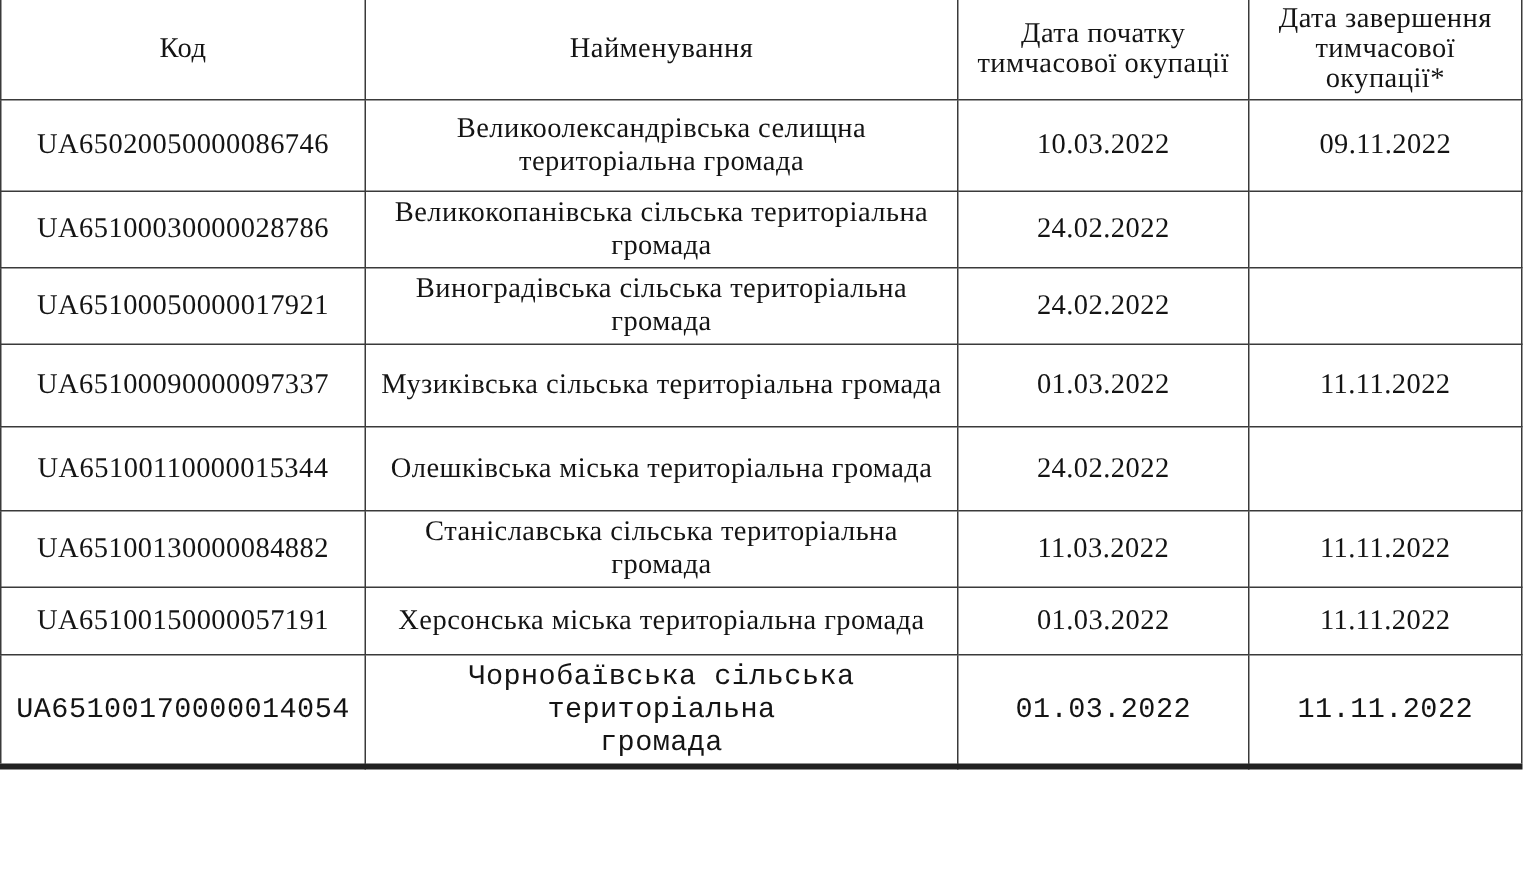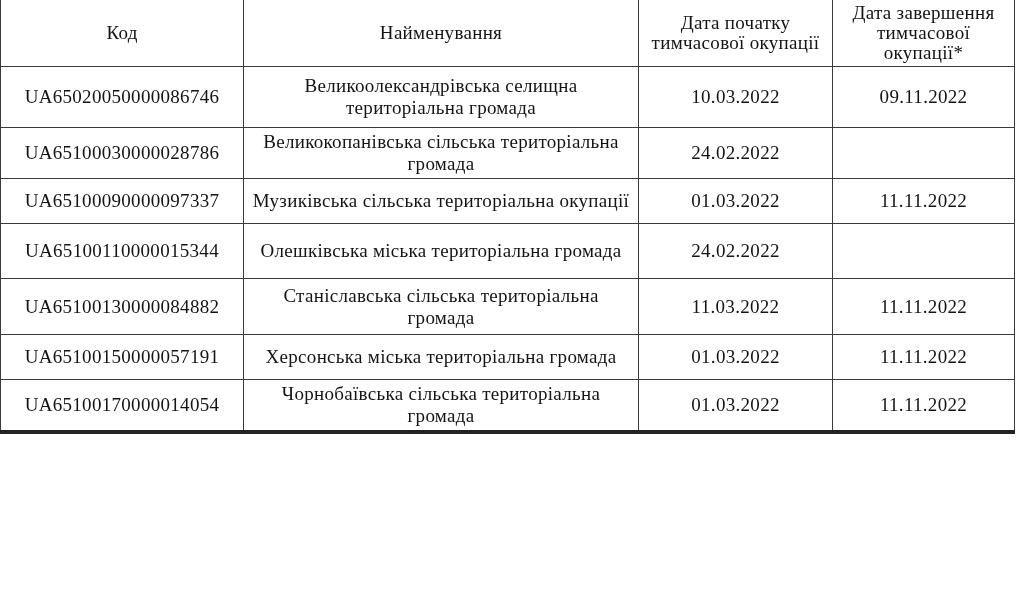--- a/index.html
+++ b/index.html
@@ -101,22 +101,29 @@
           <td>09.11.2022</td>
         </tr>
         <tr>
           <td>UA65100030000028786</td>
           <td>Великокопанівська сільська територіальна
 громада</td>
           <td>24.02.2022</td>
           <td></td>
         </tr>
         <tr>
+          <td>UA65100050000017921</td>
+          <td>Виноградівська сільська територіальна
+громада</td>
+          <td>24.02.2022</td>
+          <td></td>
+        </tr>
+        <tr>
           <td>UA65100090000097337</td>
-          <td>Музиківська сільська територіальна окупації</td>
+          <td>Музиківська сільська територіальна громада</td>
           <td>01.03.2022</td>
           <td>11.11.2022</td>
         </tr>
         <tr>
           <td>UA65100110000015344</td>
           <td>Олешківська міська територіальна громада</td>
           <td>24.02.2022</td>
           <td></td>
         </tr>
         <tr>

